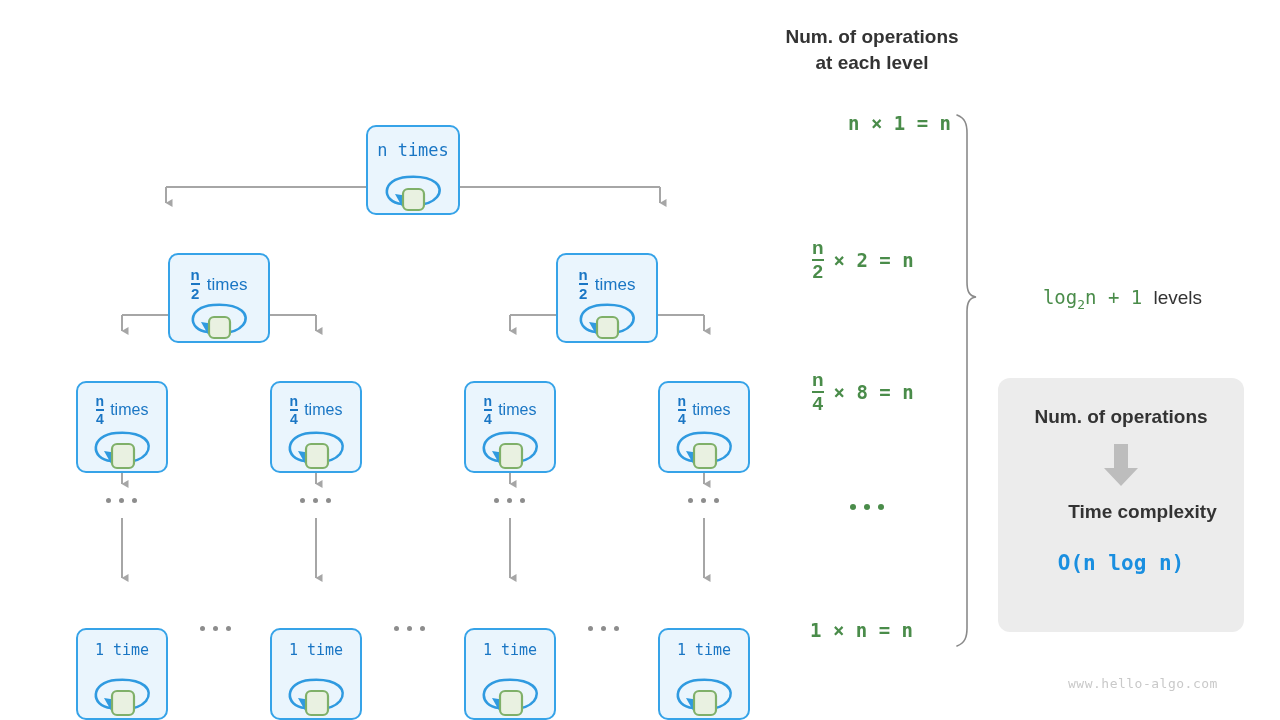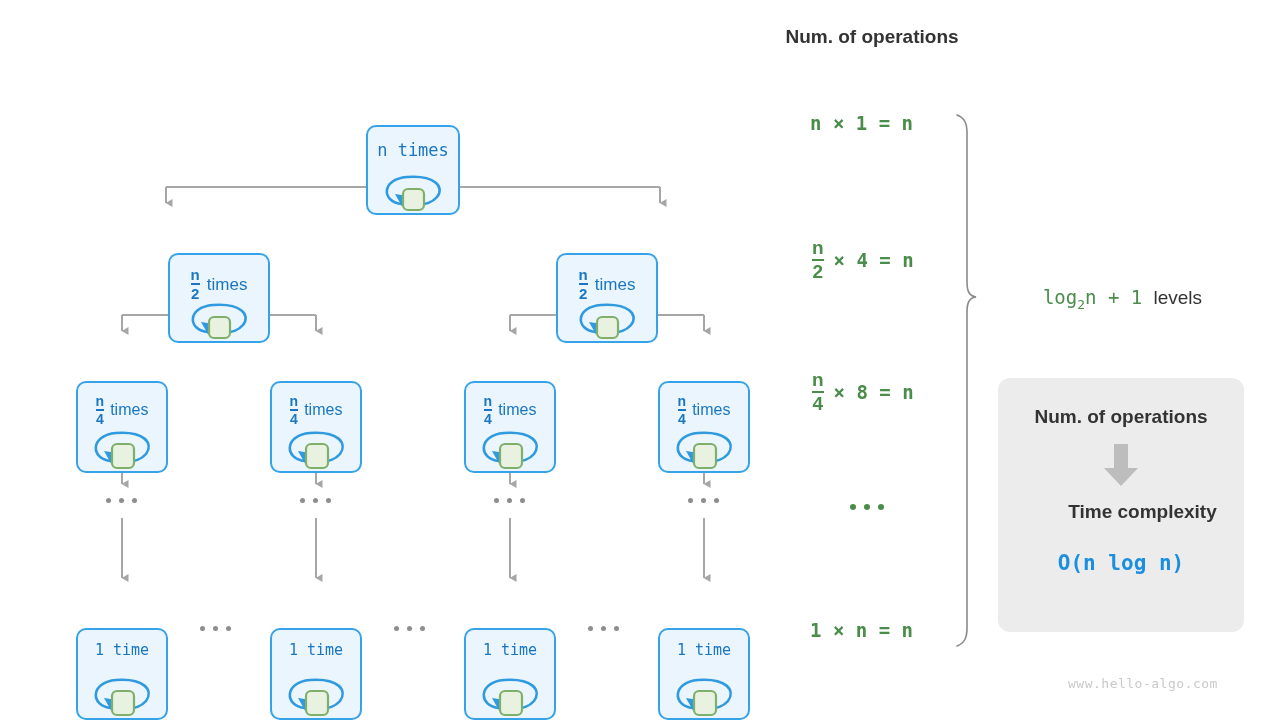--- a/index.html
+++ b/index.html
@@ -380,33 +380,34 @@
       <i></i>
     </div>
   <div class="dots" style="left:588px; top:626px;">
       <i></i>
       <i></i>
       <i></i>
     </div>
 
   <div class="col-title" style="left:760px; top:24px; width:224px;">
     <div>Num. of operations</div>
-  </div>
-
-  <div class="eq" style="left:810px; top:112px;">
+    <div>at each level</div>
+  </div>
+
+  <div class="eq" style="left:848px; top:112px;">
     <span>n × 1 = n</span>
   </div>
 
   <div class="eq" style="left:812px; top:238px; gap:10px;">
     <span class="gfrac">
       <span>n</span>
       <span class="bar"></span>
       <span>2</span>
     </span>
-    <span>× 4 = n</span>
+    <span>× 2 = n</span>
   </div>
 
   <div class="eq" style="left:812px; top:370px; gap:10px;">
     <span class="gfrac">
       <span>n</span>
       <span class="bar"></span>
       <span>4</span>
     </span>
     <span>× 8 = n</span>
   </div>

